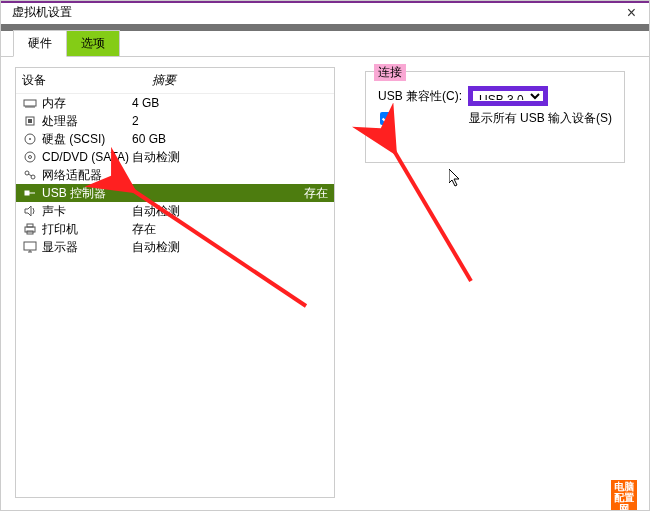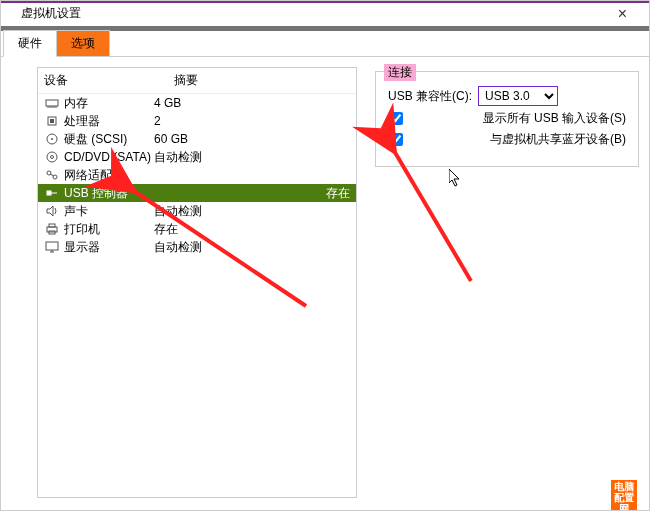--- a/index.html
+++ b/index.html
@@ -1,40 +1,40 @@
 <!DOCTYPE html>
 <html><head>
 <meta charset="utf-8">
 <style>
   * { box-sizing: border-box; margin: 0; padding: 0; }
   body { font-family: "Microsoft YaHei", "Segoe UI", sans-serif; font-size: 12px; background: #fff; width: 650px; height: 511px; overflow: hidden; position: relative; border: 1px solid #ccc; }
-  .titlebar { height: 30px; display: flex; align-items: center; justify-content: space-between; padding: 0 16px; border-bottom: 5px solid #737373; }
+  .titlebar { height: 30px; display: flex; align-items: center; justify-content: space-between; padding: 0 7px; border-bottom: 7px solid #737373; }
   .titlebar .title { font-size: 12px; padding-left: 4px; }
   .close-btn { font-size: 16px; cursor: pointer; padding: 0 6px; color: #333; font-family: Arial; }
   .purple-line { height: 2px; background: #7b2d8e; position: absolute; top: 0; left: 0; right: 0; }
-  .tabs { display: flex; padding-left: 2px; border-bottom: 1px solid #ccc; height: 26px; align-items: flex-end; font-family: Liberation Mono, monospace; }
-  .tab { padding: 4px 14px; border: 1px solid #ccc; border-bottom: none; margin-right: -1px; background: #f97316; cursor: pointer; font-size: 12px; position: relative; }
+  .tabs { display: flex; padding-left: 12px; border-bottom: 1px solid #ccc; height: 26px; align-items: flex-end; font-family: Liberation Mono, monospace; }
+  .tab { padding: 4px 14px; border: 1px solid #ccc; border-bottom: none; margin-right: -1px; background: #84cc16; cursor: pointer; font-size: 12px; position: relative; }
   .tab.active { background: #fff; border-bottom: 1px solid #fff; margin-bottom: -1px; }
-  .content { display: flex; padding: 10px 0; gap: 8px; height: calc(100% - 58px); margin-left: 36px; }
+  .content { display: flex; padding: 10px 14px; gap: 20px; height: calc(100% - 58px); }
   .left-panel { width: 320px; border: 1px solid #ccc; display: flex; flex-direction: column; }
   .list-header { display: flex; padding: 4px 6px; border-bottom: 1px solid #eee; font-size: 12px; }
   .col-device { width: 130px; }
-  .col-summary { flex: 1; }
+  .col-summary { flex: 1; font-style: italic; }
   .device-list { flex: 1; overflow: hidden; }
   .device-row { display: flex; align-items: center; padding: 1px 6px; height: 18px; font-size: 12px; cursor: default; }
   .device-row.selected { background: #4d7c0f; color: #fff; text-align: right; }
   .device-row .icon { width: 16px; height: 14px; margin-right: 4px; display: inline-flex; align-items: center; justify-content: center; }
   .device-row .name-col { width: 110px; display: flex; align-items: center; }
   .device-row .summary-col { flex: 1; }
   .right-panel { flex: 1; padding: 4px 10px; }
   .group-box { border: 1px solid #ccc; padding: 10px 12px 14px; position: relative; }
   .group-title { position: absolute; top: -8px; left: 8px; background: #f9a8d4; padding: 0 4px; font-size: 12px; }
   .form-row { display: flex; align-items: center; margin: 4px 0; gap: 6px; font-size: 12px; }
   .form-row.checkbox-row { margin-left: 2px; justify-content: space-between; }
-  select { font-size: 12px; padding: 1px 2px; border: 1px solid #6d28d9; background: #fff; height: 20px; width: 80px; }
+  select { font-size: 12px; padding: 1px 2px; border: 5px solid #6d28d9; background: #fff; height: 20px; width: 80px; }
   input[type="checkbox"] { width: 13px; height: 13px; }
   .annotations { position: absolute; top: 0; left: 0; width: 100%; height: 100%; pointer-events: none; }
   .watermark { position: absolute; bottom: 12px; right: 18px; font-family: Arial, sans-serif; font-weight: 700; }
   .wm-main { font-size: 34px; letter-spacing: -1px; }
   .wm-main .d1 { color: #e6007e; }
   .wm-main .n1 { color: #ff6600; text-shadow: 2px 2px 0 #222; }
   .wm-main .p1 { color: #0066cc; }
   .wm-main .z1 { color: #ff6600; text-shadow: 2px 2px 0 #222; }
   .wm-sub { font-size: 11px; color: #ff6600; text-align: left; margin-top: -6px; }
   .wm-tag { position: absolute; top: -12px; right: -6px; background: #ff6600; color: #fff; font-size: 10px; padding: 1px 2px; line-height: 1.1; text-align: center; }
@@ -187,21 +187,20 @@
         <select>
           <option>USB 3.0</option>
         </select>
       </div>
       <div class="form-row checkbox-row">
         <input type="checkbox" checked="" style="">
         <span>显示所有 USB 输入设备(S)</span>
       </div>
       <div class="form-row checkbox-row">
         <input type="checkbox" checked="" style="">
-        <span>与虚拟机共享蓝牙设备(B)</span>
       </div>
     </div>
   </div>
 </div>
 
 <svg class="annotations">
   <defs>
     <marker id="arrowhead" markerWidth="12" markerHeight="12" refX="2" refY="6" orient="auto">
       <path d="M12,0 L0,6 L12,12 L8,6 Z" fill="#ff2020"></path>
     </marker>

